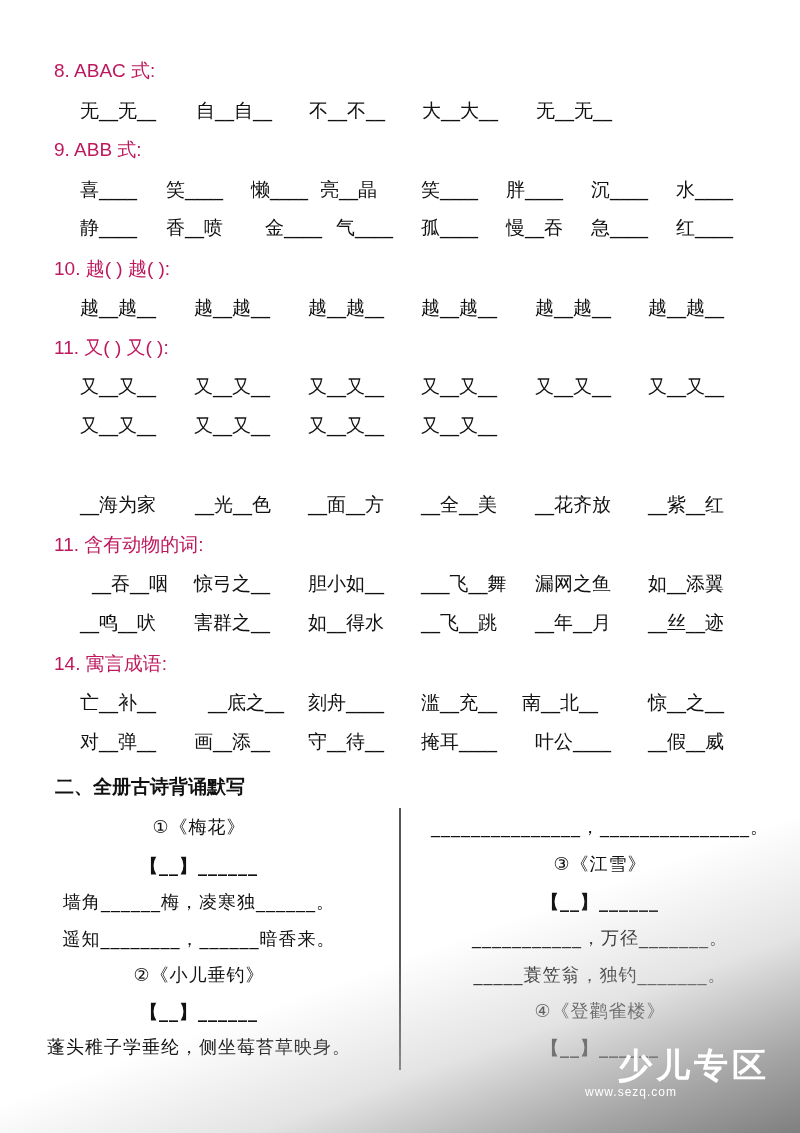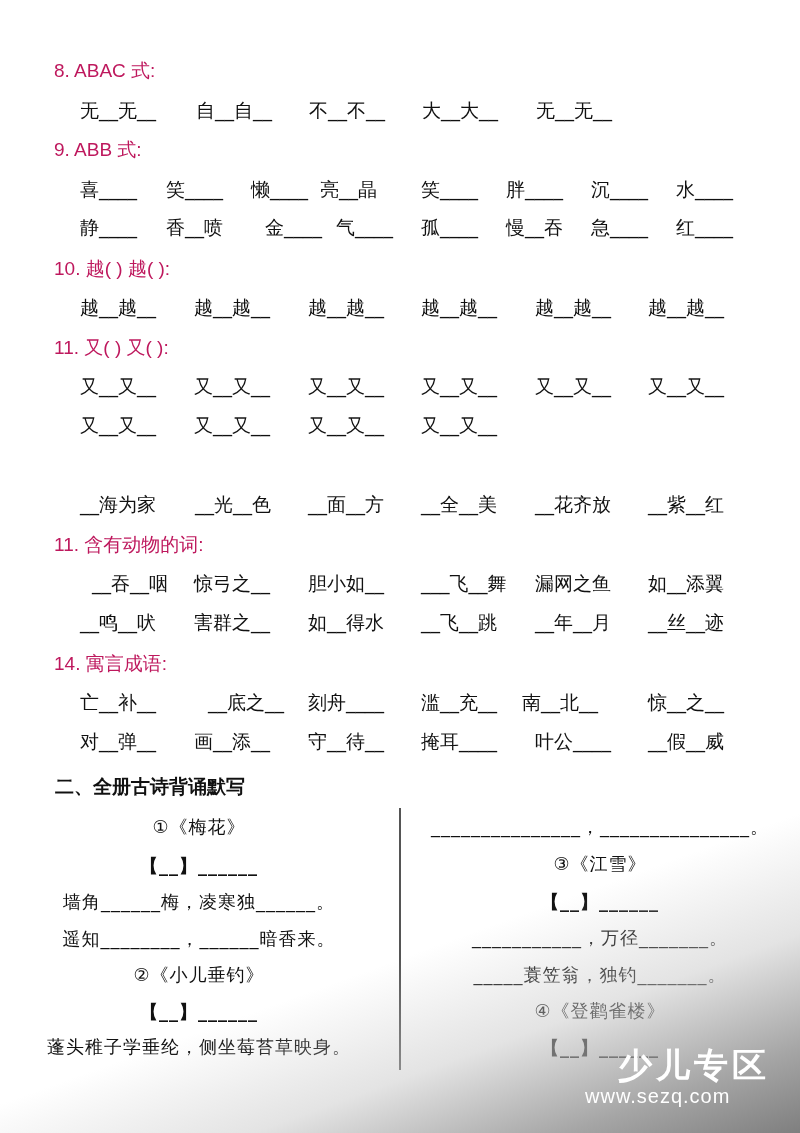--- a/index.html
+++ b/index.html
@@ -29,21 +29,21 @@
     .watermark {
       position: absolute; right: 0; bottom: 0; width: 800px; height: 420px;
       background: linear-gradient(160deg, rgba(255,255,255,0) 55%, rgba(200,200,200,0.5) 72%, rgba(150,150,150,0.85) 88%, rgba(120,120,120,0.95) 100%);
       pointer-events: none;
     }
     .wm-title {
       position: absolute; left: 618px; top: 1043px; font-size: 34px; font-weight: bold;
       color: #ffffff; letter-spacing: 4px;
     }
     .wm-url {
-      position: absolute; left: 585px; top: 1085px; font-size: 20px; color: #ffffff;
+      position: absolute; left: 585px; top: 1085px; font-size: 12px; color: #ffffff;
       letter-spacing: 1px; font-family: "Liberation Sans", sans-serif;
     }
   </style>
 </head>
 <body>
 
 <div class="page">
 
   <div class="heading" style="top:58px">8. ABAC 式:</div>
   <div class="row" style="top:98px">

